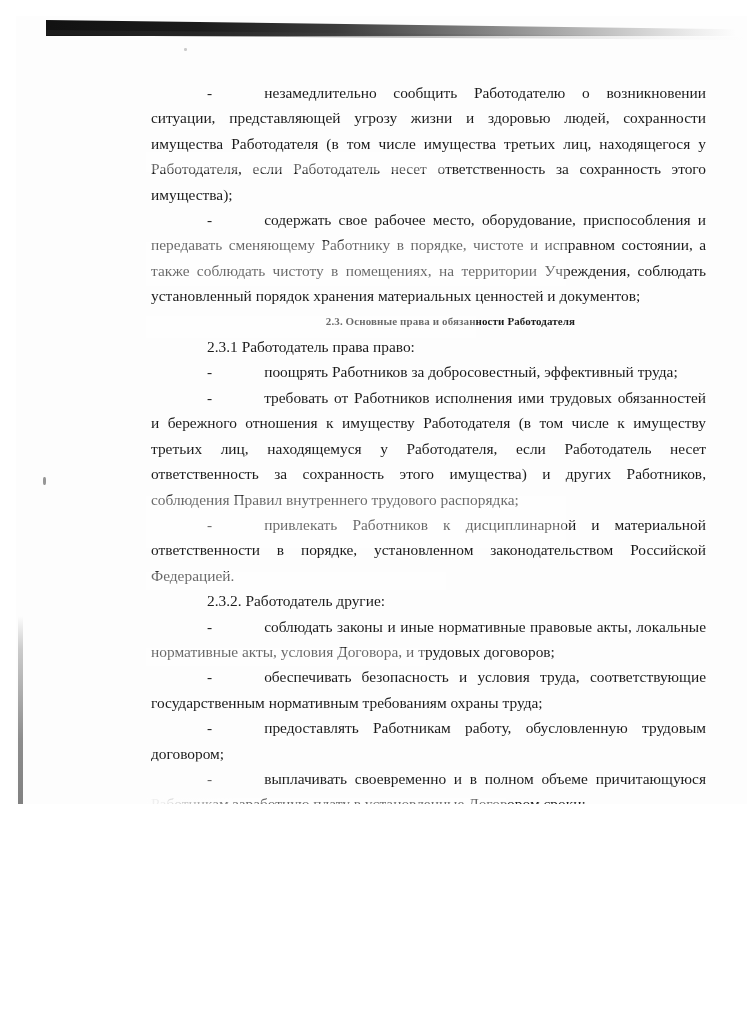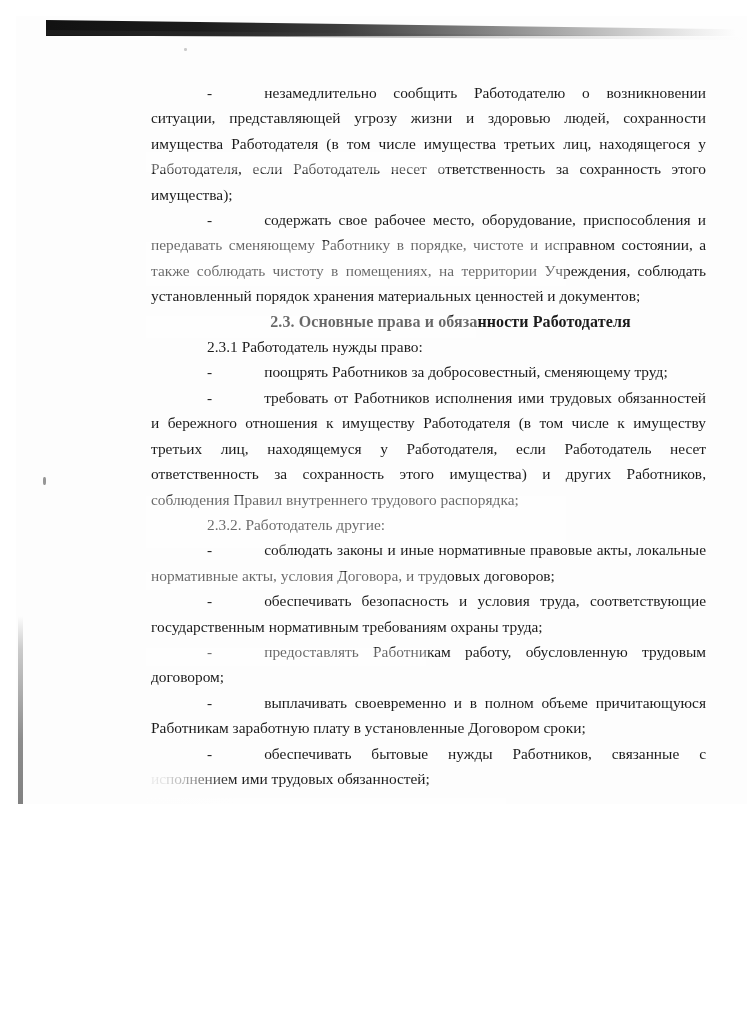--- a/index.html
+++ b/index.html
@@ -118,21 +118,21 @@
   }
   .num-gap {
     display: inline-block;
     width: 56px;
   }
 
   p.heading {
     margin: 0;
     text-align: center;
     font-weight: bold;
-    font-size: 16px;
+    font-size: 11px;
     letter-spacing: .1px;
     padding-left: 44px;
   }
 
   p.numbered {
     margin: 0;
     text-align: left;
   }
 
   
@@ -199,27 +199,28 @@
 
   <div class="body-text">
 
     <p class="para"><span class="dash-lead"></span><span>-</span><span class="dash-gap"></span><span>незамедлительно сообщить Работодателю о возникновении ситуации, представляющей угрозу жизни и здоровью людей, сохранности имущества Работодателя (в том числе имущества третьих лиц, находящегося у Работодателя, если Работодатель несет ответственность за сохранность этого имущества);</span></p>
 
     <p class="para"><span class="dash-lead"></span><span>-</span><span class="dash-gap"></span><span>содержать свое рабочее место, оборудование, приспособления и передавать сменяющему Работнику в порядке, чистоте и исправном состоянии, а также соблюдать чистоту в помещениях, на территории Учреждения, соблюдать установленный порядок хранения материальных ценностей и документов;</span></p>
 
 
     <p class="heading">2.3.  Основные права и обязанности Работодателя</p>
 
-    <p class="numbered"><span class="num-gap"></span><span>2.3.1  Работодатель  нужды право:</span></p>
-
-
-    <p class="para"><span class="dash-lead"></span><span>-</span><span class="dash-gap"></span><span>поощрять Работников за добросовестный, сменяющему труд;</span></p>
+    <p class="numbered"><span class="num-gap"></span><span>2.3.1  Работодатель  права право:</span></p>
+
+
+    <p class="para"><span class="dash-lead"></span><span>-</span><span class="dash-gap"></span><span>поощрять Работников за добросовестный, эффективный труда;</span></p>
 
     <p class="para"><span class="dash-lead"></span><span>-</span><span class="dash-gap"></span><span>требовать от Работников исполнения ими трудовых обязанностей и бережного отношения к имуществу Работодателя (в том числе к имуществу третьих лиц, находящемуся у Работодателя, если Работодатель несет ответственность за сохранность этого имущества) и других Работников, соблюдения Правил внутреннего трудового распорядка;</span></p>
 
+    <p class="para"><span class="dash-lead"></span><span>-</span><span class="dash-gap"></span><span>привлекать Работников к дисциплинарной и материальной ответственности в порядке, установленном законодательством Российской Федерацией.</span></p>
 
     <p class="numbered"><span class="num-gap"></span><span>2.3.2. Работодатель другие:</span></p>
 
     <p class="para"><span class="dash-lead"></span><span>-</span><span class="dash-gap"></span><span>соблюдать законы и иные нормативные правовые акты, локальные нормативные акты, условия Договора, и трудовых договоров;</span></p>
 
     <p class="para"><span class="dash-lead"></span><span>-</span><span class="dash-gap"></span><span>обеспечивать безопасность и условия труда, соответствующие государственным нормативным требованиям охраны труда;</span></p>
 
     <p class="para"><span class="dash-lead"></span><span>-</span><span class="dash-gap"></span><span>предоставлять Работникам работу, обусловленную трудовым договором;</span></p>
 
     <p class="para"><span class="dash-lead"></span><span>-</span><span class="dash-gap"></span><span>выплачивать своевременно и в полном объеме причитающуюся Работникам заработную плату в установленные Договором сроки;</span></p>

